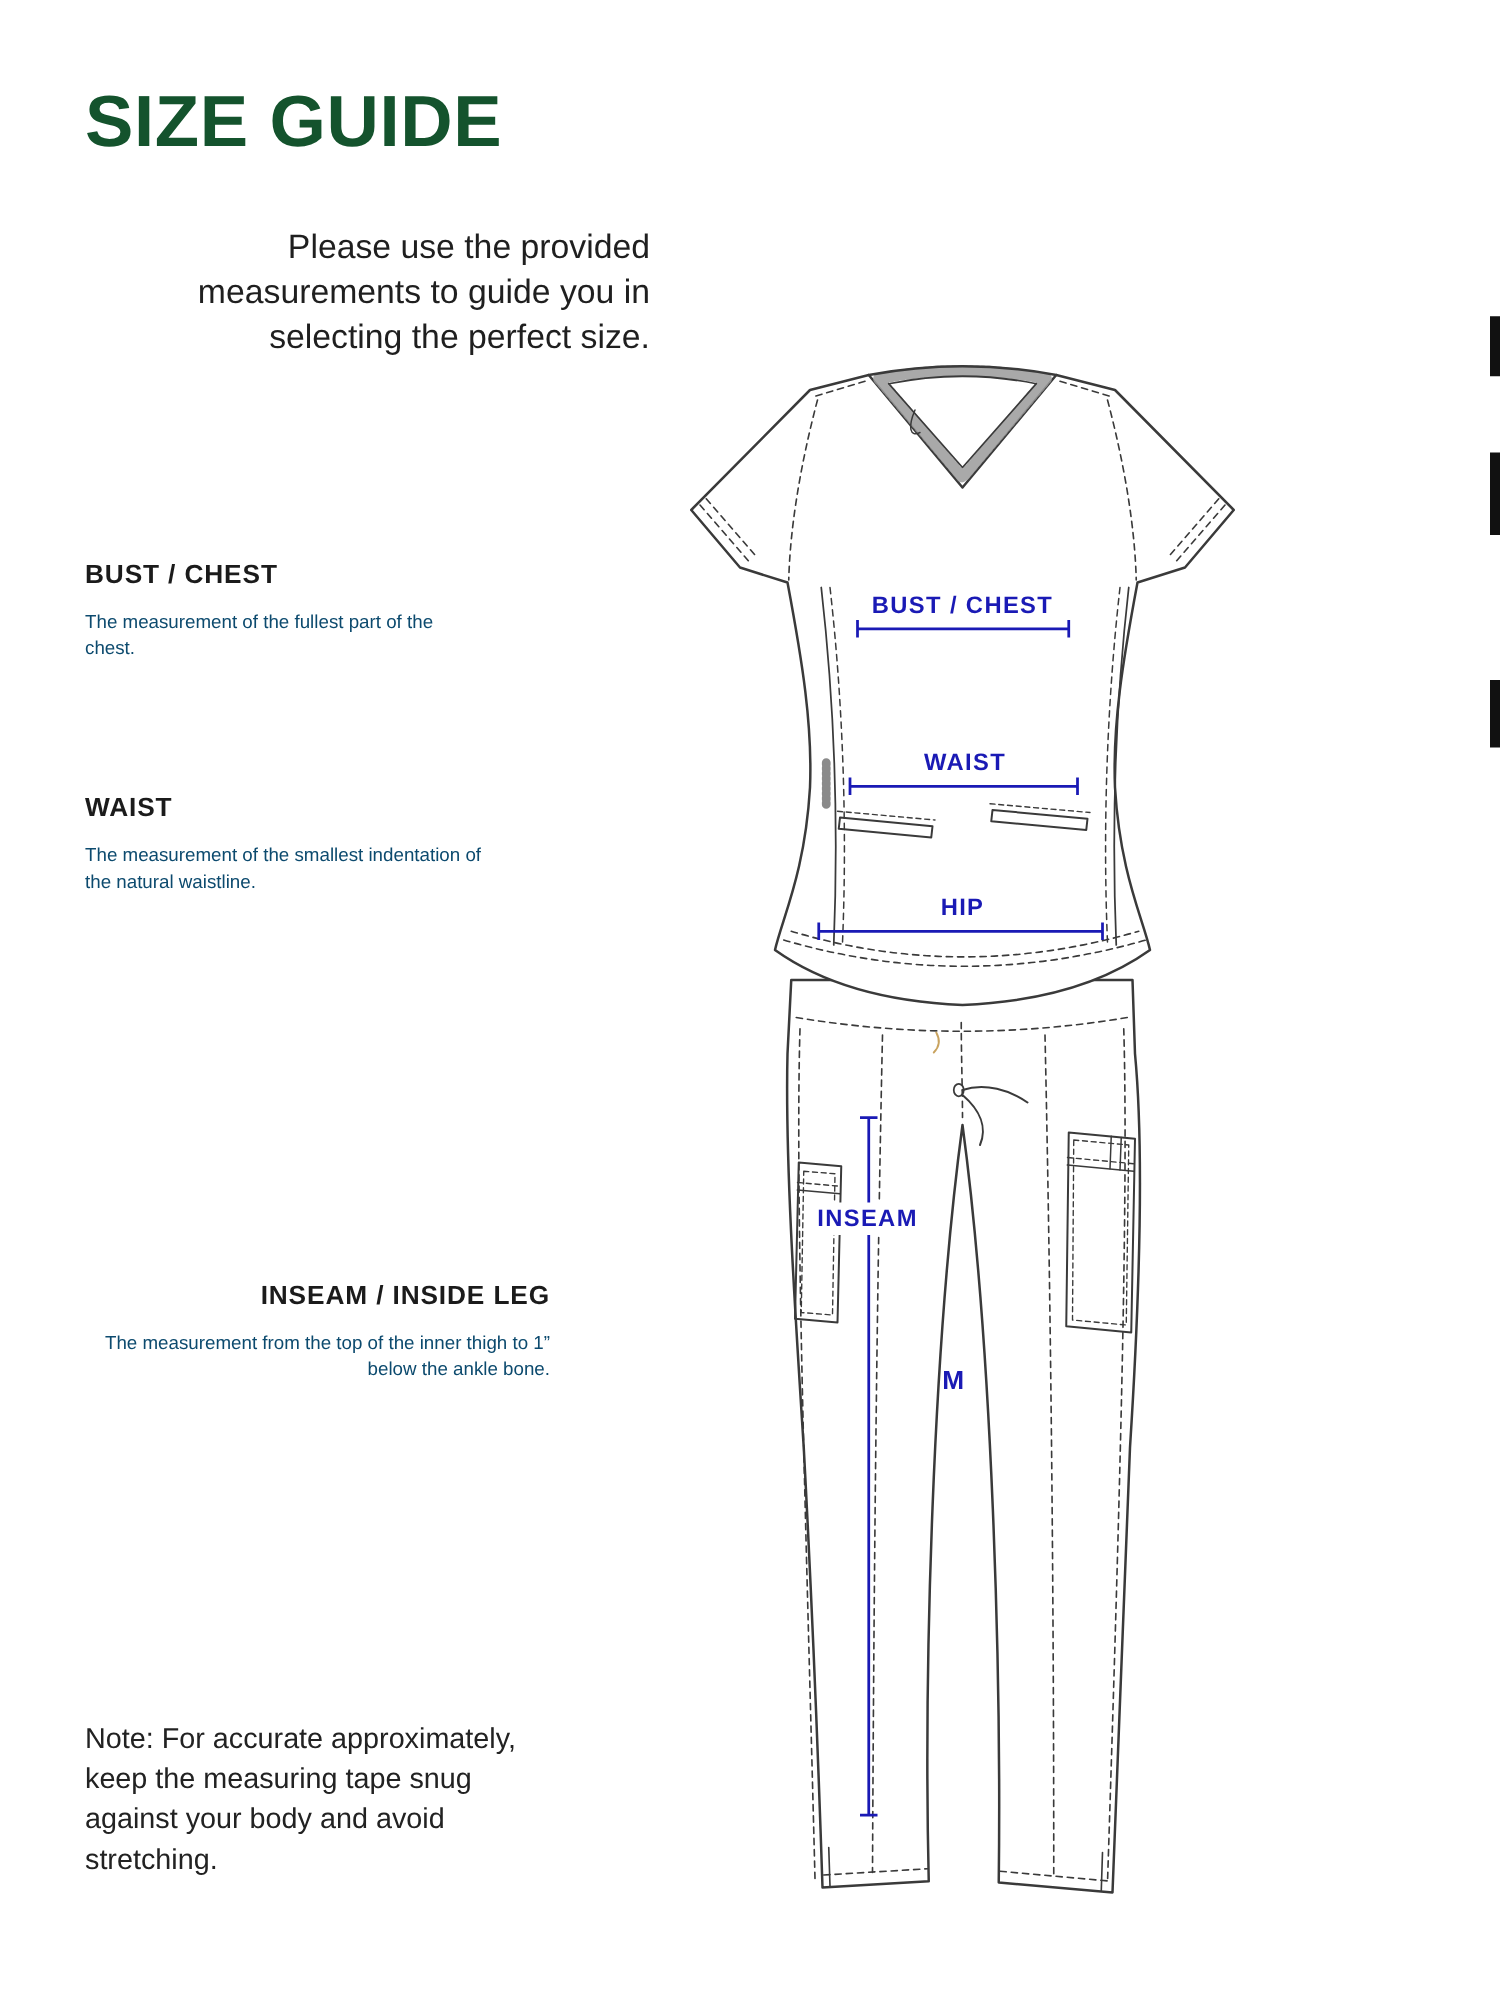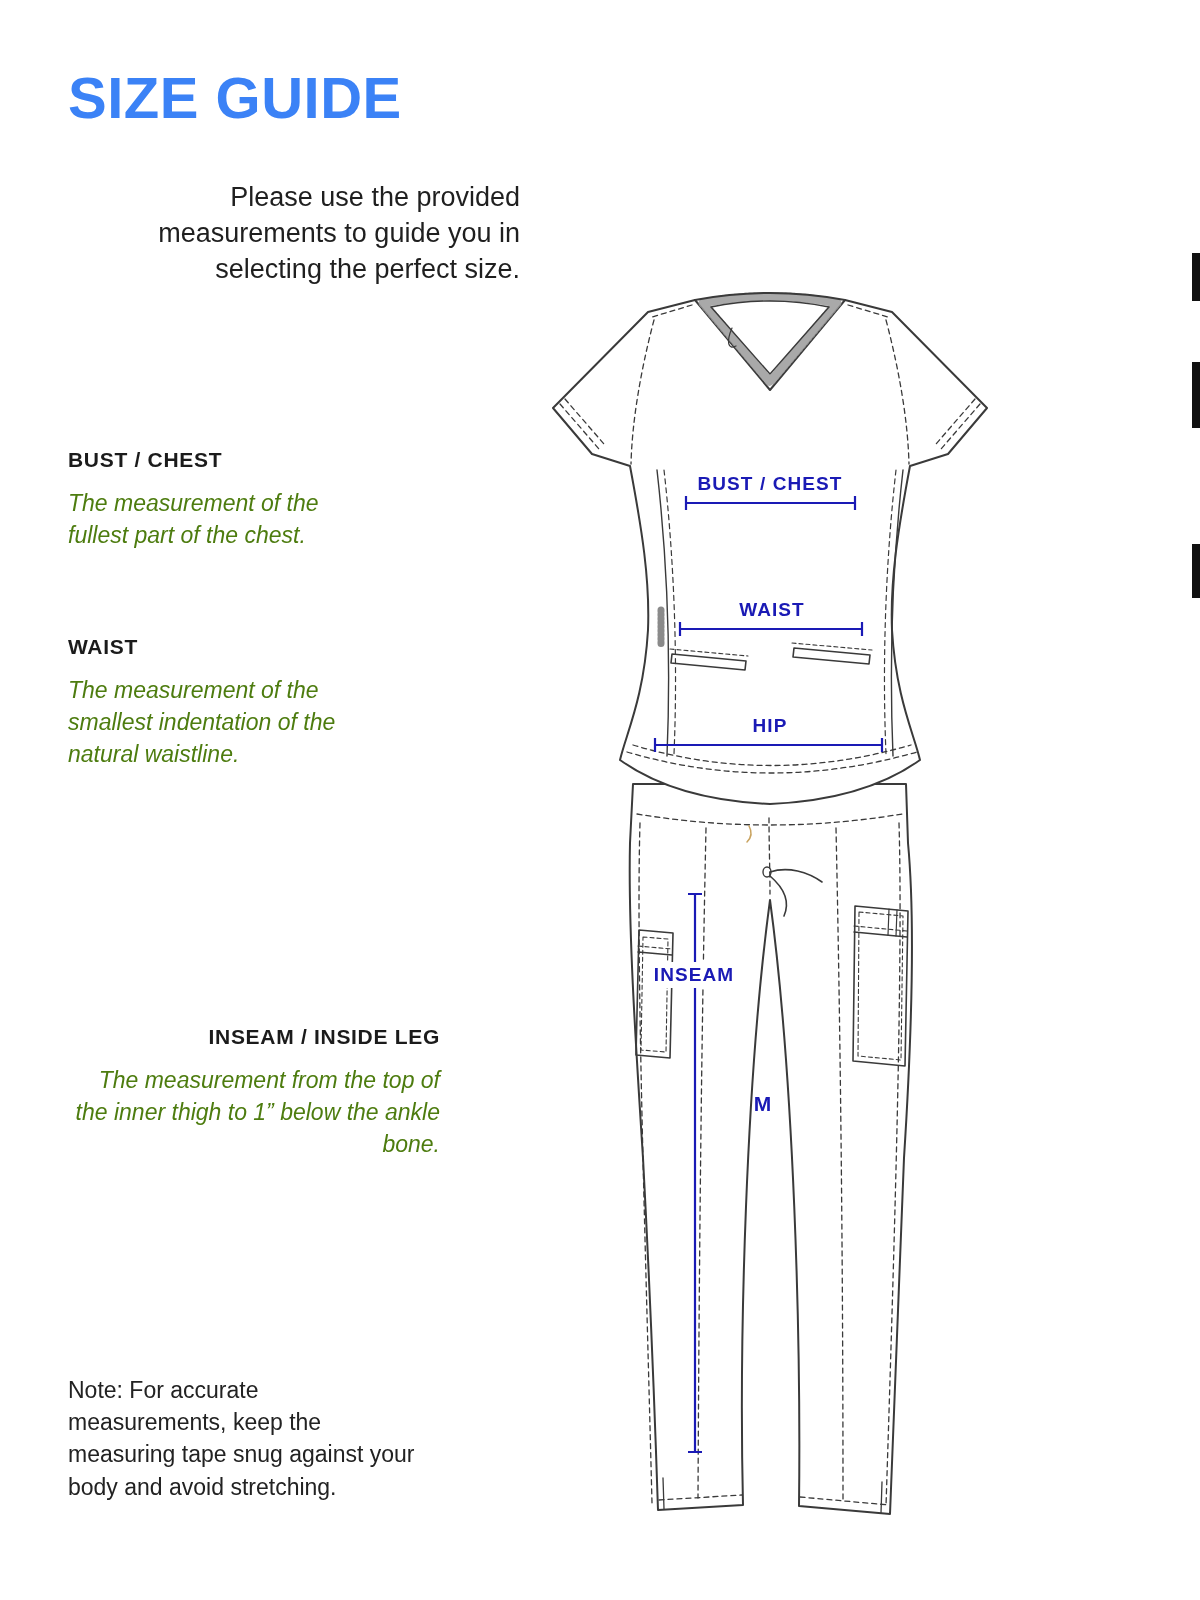--- a/index.html
+++ b/index.html
@@ -3,33 +3,33 @@
 <meta charset="utf-8">
 <style>
   html,body{margin:0;padding:0;}
   body{
     width:1200px;height:1600px;position:relative;overflow:hidden;
     background:#ffffff;color:#1e1e1e;
     font-family:"Liberation Sans", sans-serif;
   }
   .title{
     position:absolute;left:68px;top:64px;
-    font-size:58px;font-weight:bold;letter-spacing:.5px;color:#3b82f6;
+    font-size:58px;font-weight:bold;letter-spacing:.5px;color:#14532d;
   }
   .intro{
     position:absolute;left:68px;top:180px;width:452px;
     font-size:27px;line-height:1.33;color:#1f1f1f;text-align:right;
   }
   .section{position:absolute;left:68px;}
   .section .hd{
     font-size:21px;font-weight:bold;letter-spacing:.7px;color:#1b1b1b;
     margin:0 0 15px 0;
   }
   .section .bd{
-    font-size:23px;line-height:1.4;color:#4d7c0f;margin:0;font-style:italic;
+    font-size:15px;line-height:1.4;color:#0c4a6e;margin:0;
   }
   .s1{top:448px;width:300px;}
   .s2{top:635px;width:325px;}
   .s3{top:820px;width:388px;}
   .s4{top:1025px;width:372px;text-align:right;}
   .note{
     position:absolute;left:68px;top:1374px;width:350px;
     font-size:23px;line-height:1.4;color:#222;
   }
   .note b{font-weight:normal;}
@@ -58,21 +58,21 @@
 
 <div class="section s3">
 </div>
 
 <div class="section s4">
   <div class="hd">INSEAM / INSIDE LEG</div>
   <p class="bd">The measurement from the top of the inner thigh to 1” below the ankle bone.</p>
 </div>
 
 <div class="note">
-  <b>Note:</b><span> For accurate measurements, keep the measuring tape snug against your body and avoid stretching.</span>
+  <b>Note:</b><span> For accurate approximately, keep the measuring tape snug against your body and avoid stretching.</span>
 </div>
 
 <div class="diagram">
   <svg width="620" height="1290" viewBox="0 0 620 1290" xmlns="http://www.w3.org/2000/svg">
 
     <g fill="none" stroke="#3a3a3a" stroke-width="2" stroke-linejoin="round" stroke-linecap="round">
       <path fill="#ffffff" d="M 163 506 L 160 565 C 158 650, 166 770, 173 880 C 181 1030, 185 1140, 188 1232 L 273 1227 C 269 1060, 276 800, 300 622 C 324 800, 331 1060, 329 1228 L 420 1236 C 423 1140, 427 1030, 434 880 C 441 770, 446 650, 438 565 L 436 506 Z"></path>
 
       <path stroke-dasharray="5 4" stroke-width="1.3" d="M 167 536 Q 300 558 432 536"></path>
       <path stroke-dasharray="5 4" stroke-width="1.3" d="M 299 540 C 299 565, 300 595, 300 616"></path>

